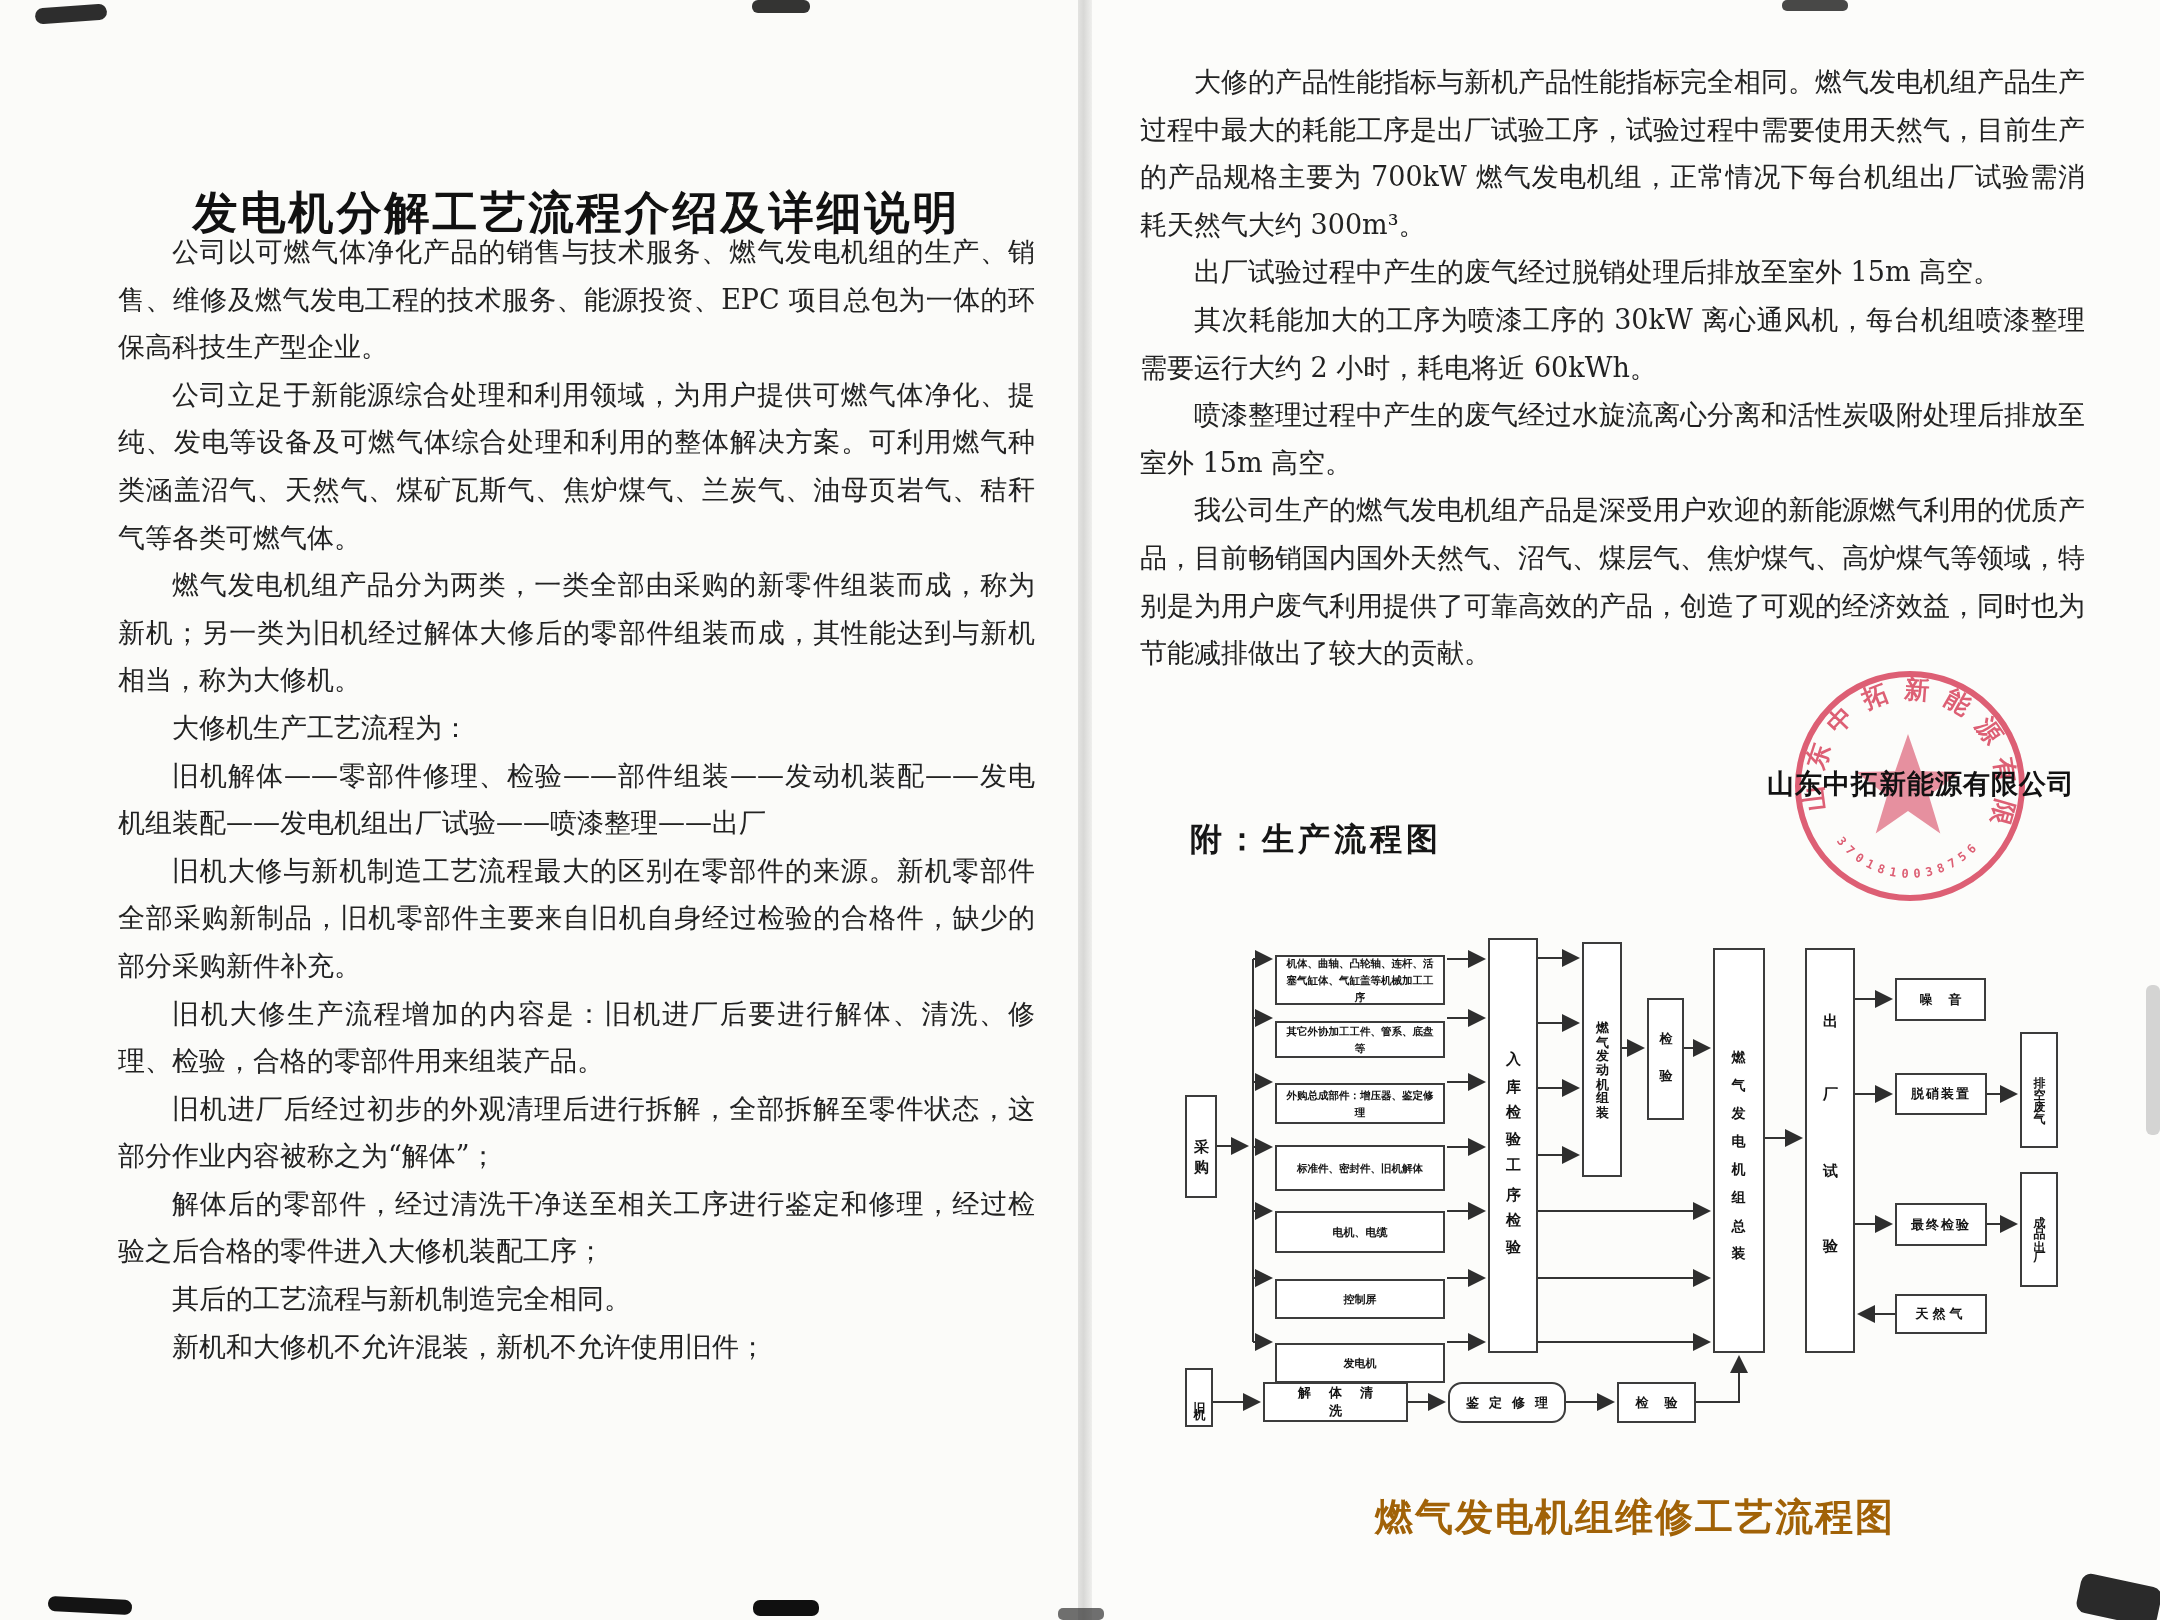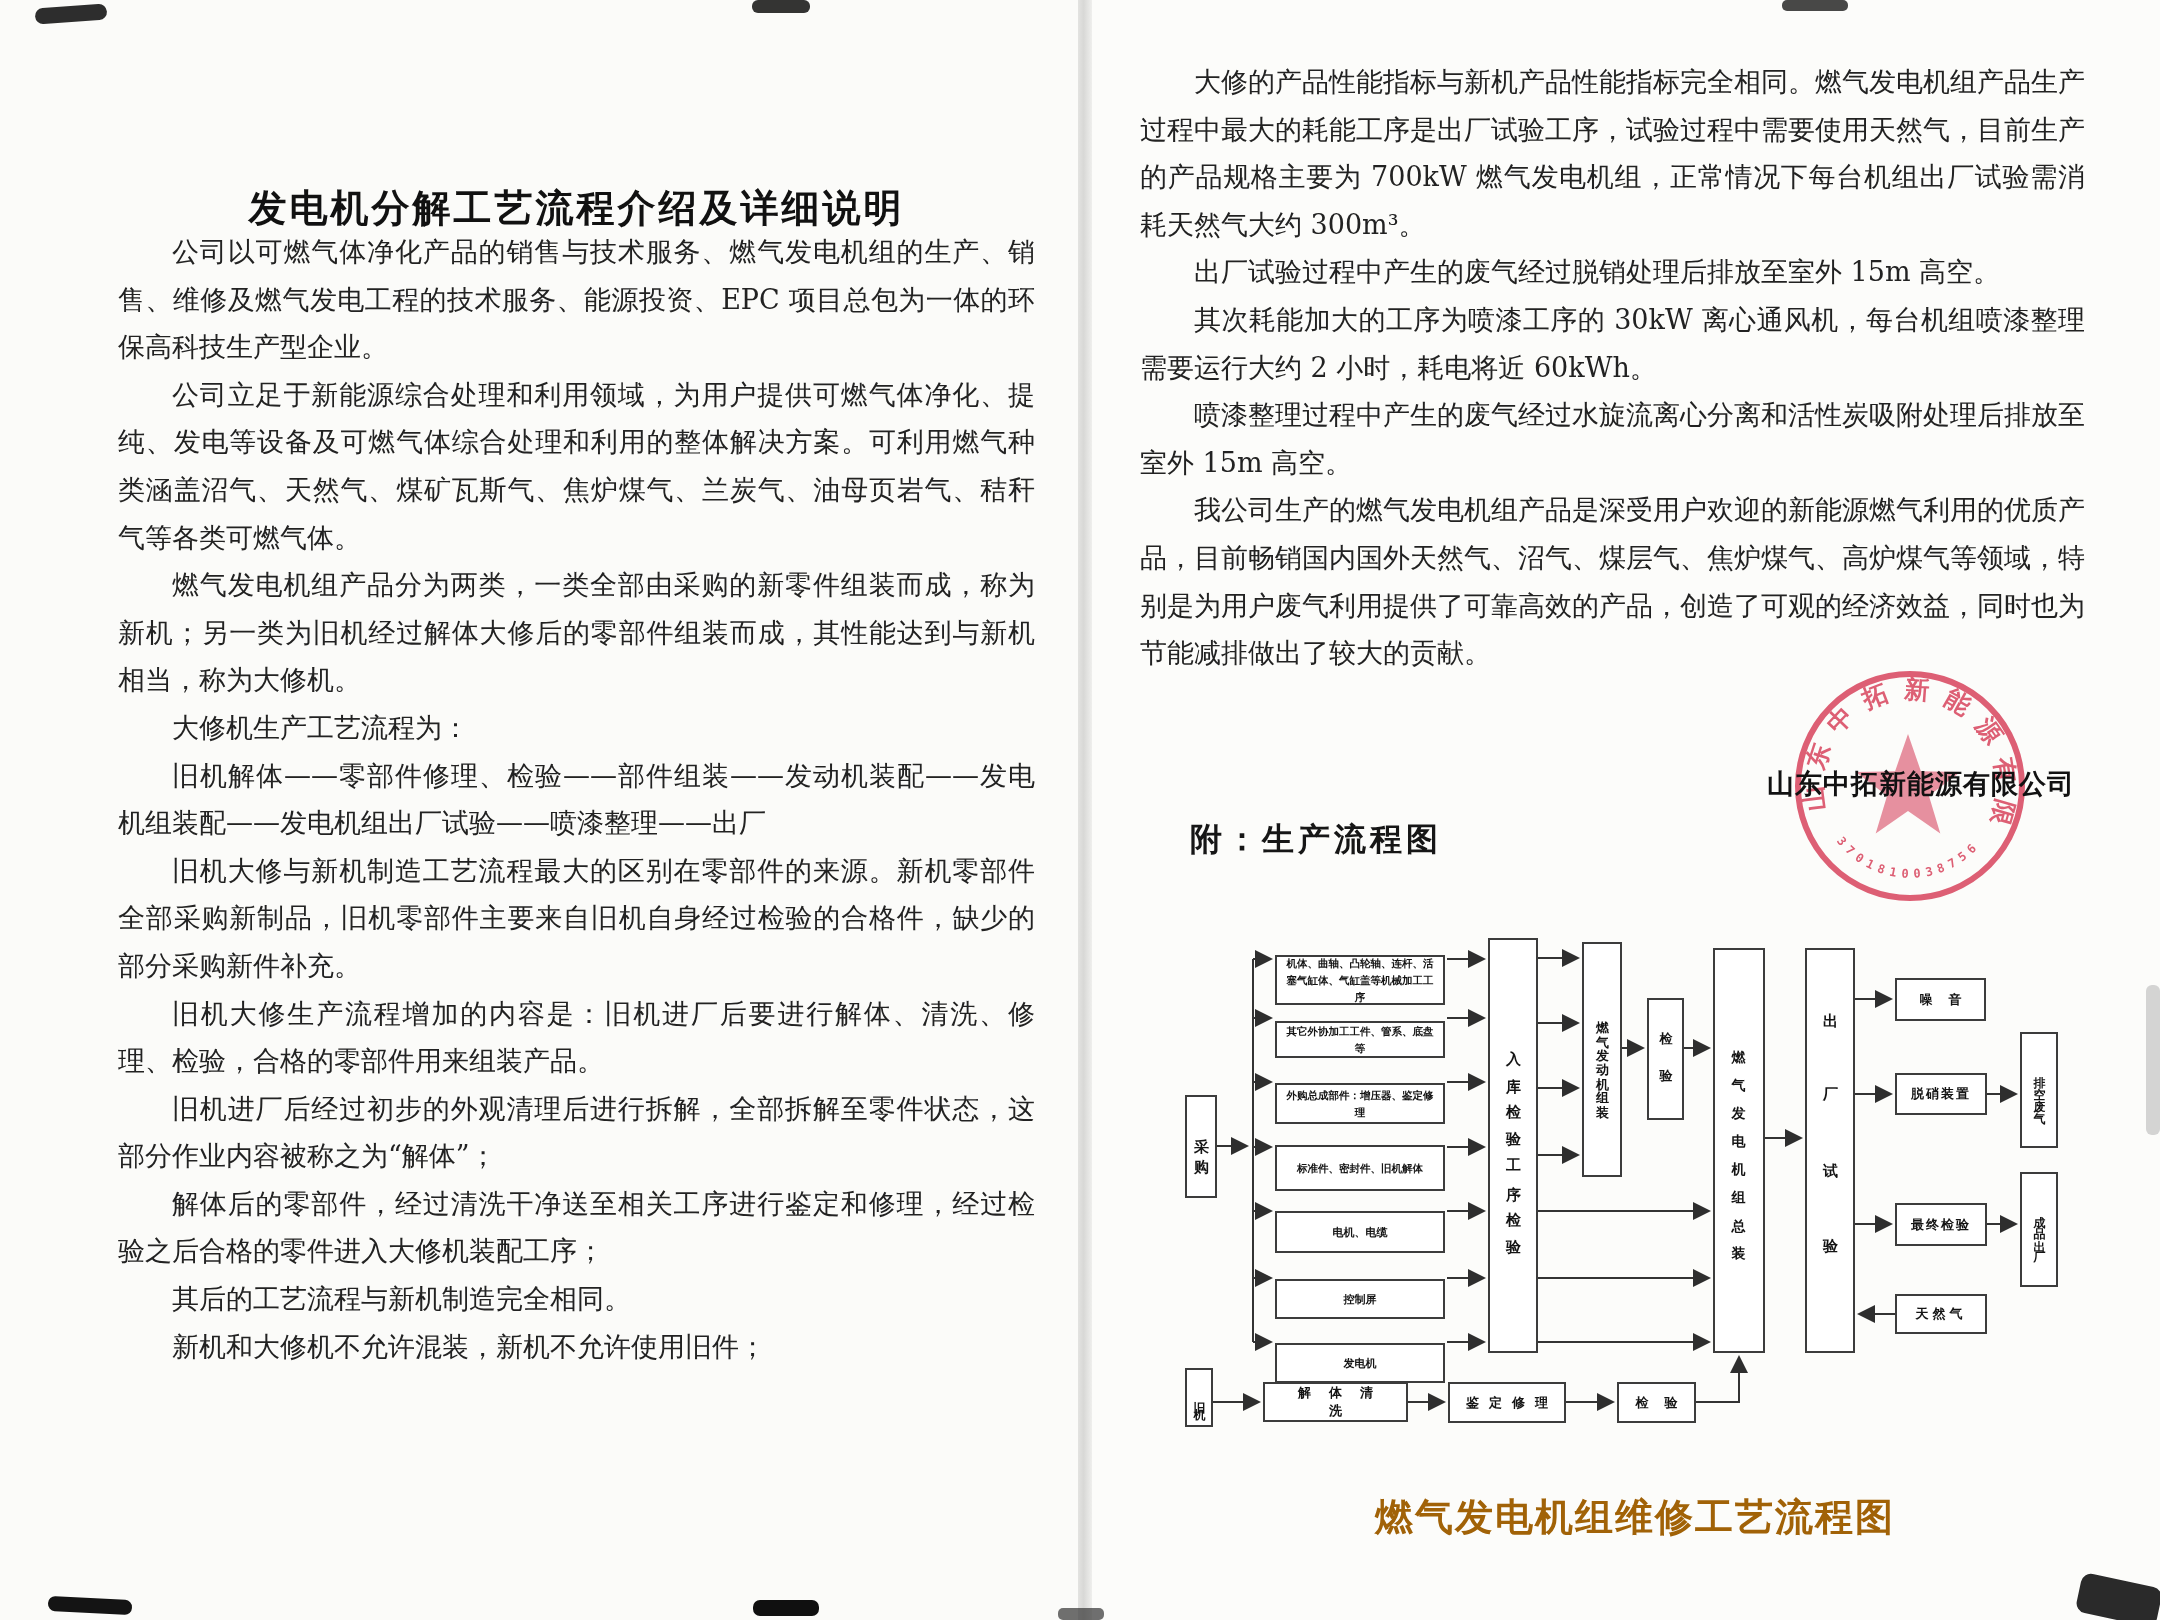--- a/index.html
+++ b/index.html
@@ -9,21 +9,21 @@
     font-family:"DejaVu Serif","Liberation Serif",serif;
     color:#1d1d1d;
   }
   .page{position:absolute;top:0;height:1620px;background:#fbfbf9;}
   #page-left{left:0;width:1078px;}
   #page-right{left:1092px;width:1068px;background:#fcfcfa;}
   .gutter{position:absolute;left:1078px;top:0;width:14px;height:1620px;
     background:linear-gradient(90deg,#e3e3e1,#d8d8d6 40%,#efefed);}
   .doc-title{
     position:absolute;left:118px;top:183px;width:917px;text-align:center;
-    font-size:38px;font-weight:700;letter-spacing:3px;color:#111;
+    font-size:45px;font-weight:700;letter-spacing:3px;color:#111;
     font-family:"DejaVu Sans","Liberation Sans",sans-serif;
   }
   .text-col{position:absolute;}
   #left-col{left:118px;top:228px;width:917px;}
   #right-col{left:1140px;top:58px;width:945px;}
   .para{
     margin:0;font-size:27px;line-height:47.6px;text-align:justify;
     text-indent:2em;word-break:break-all;color:#222;
   }
   .sig-line{
@@ -228,21 +228,21 @@
   </div>
 
 <div class="fc-box" style="left:1185px;top:1368px;width:28px;height:59px;font-size:12px;">
   <span class="vt" style="letter-spacing:7px;">旧机</span>
   </div>
 
 <div class="fc-box" style="left:1263px;top:1382px;width:145px;height:40px;font-size:13px;">
   <span style="letter-spacing:18px;margin-left:18px;">解体清洗</span>
   </div>
 
-<div class="fc-box" style="left:1448px;top:1382px;width:118px;height:41px;font-size:13px;">
+<div class="fc-box" style="left:1448px;top:1382px;width:118px;height:41px;font-size:13px;border-radius:14px;">
   <span style="letter-spacing:10px;margin-left:10px;">鉴定修理</span>
   </div>
 
 <div class="fc-box" style="left:1617px;top:1382px;width:79px;height:41px;font-size:13px;">
   <span style="letter-spacing:16px;margin-left:16px;">检验</span>
   </div>
 
 <div class="fc-caption">燃气发电机组维修工艺流程图</div>
 
 <div class="smudge" style="left:35px;top:6px;width:72px;height:16px;background:#161616;border-radius:8px;transform:rotate(-4deg);opacity:.9;"></div>

